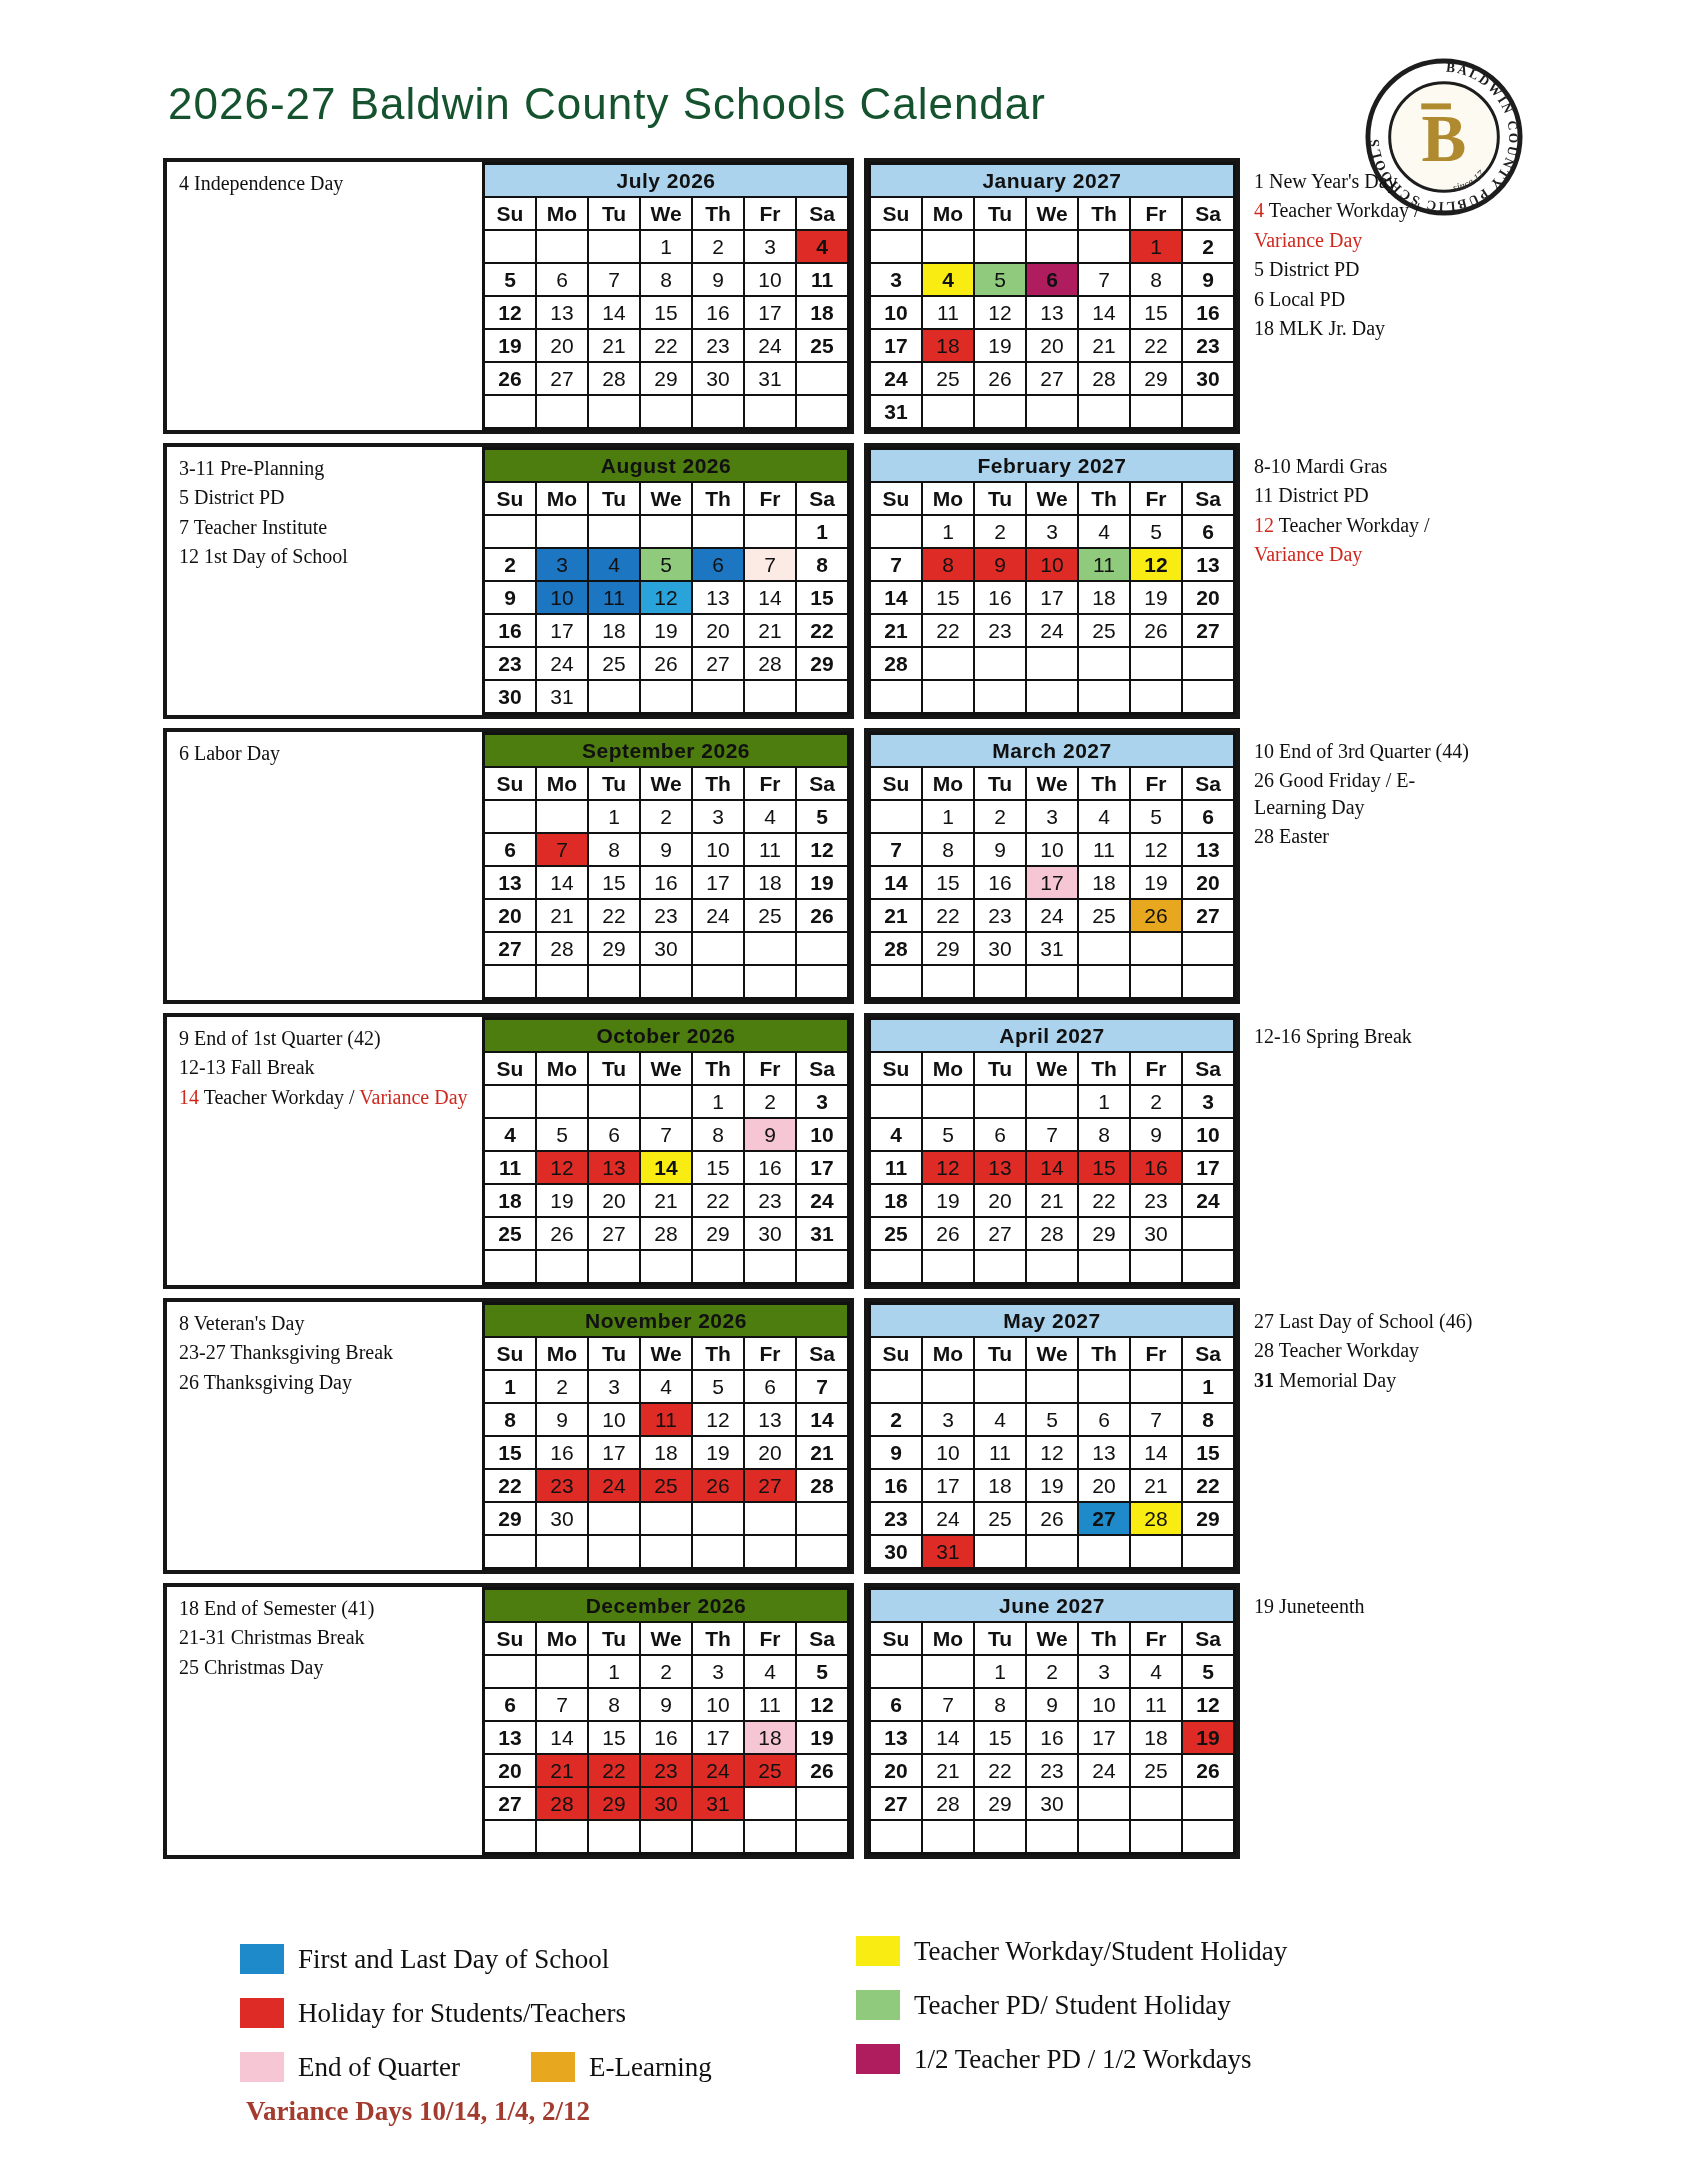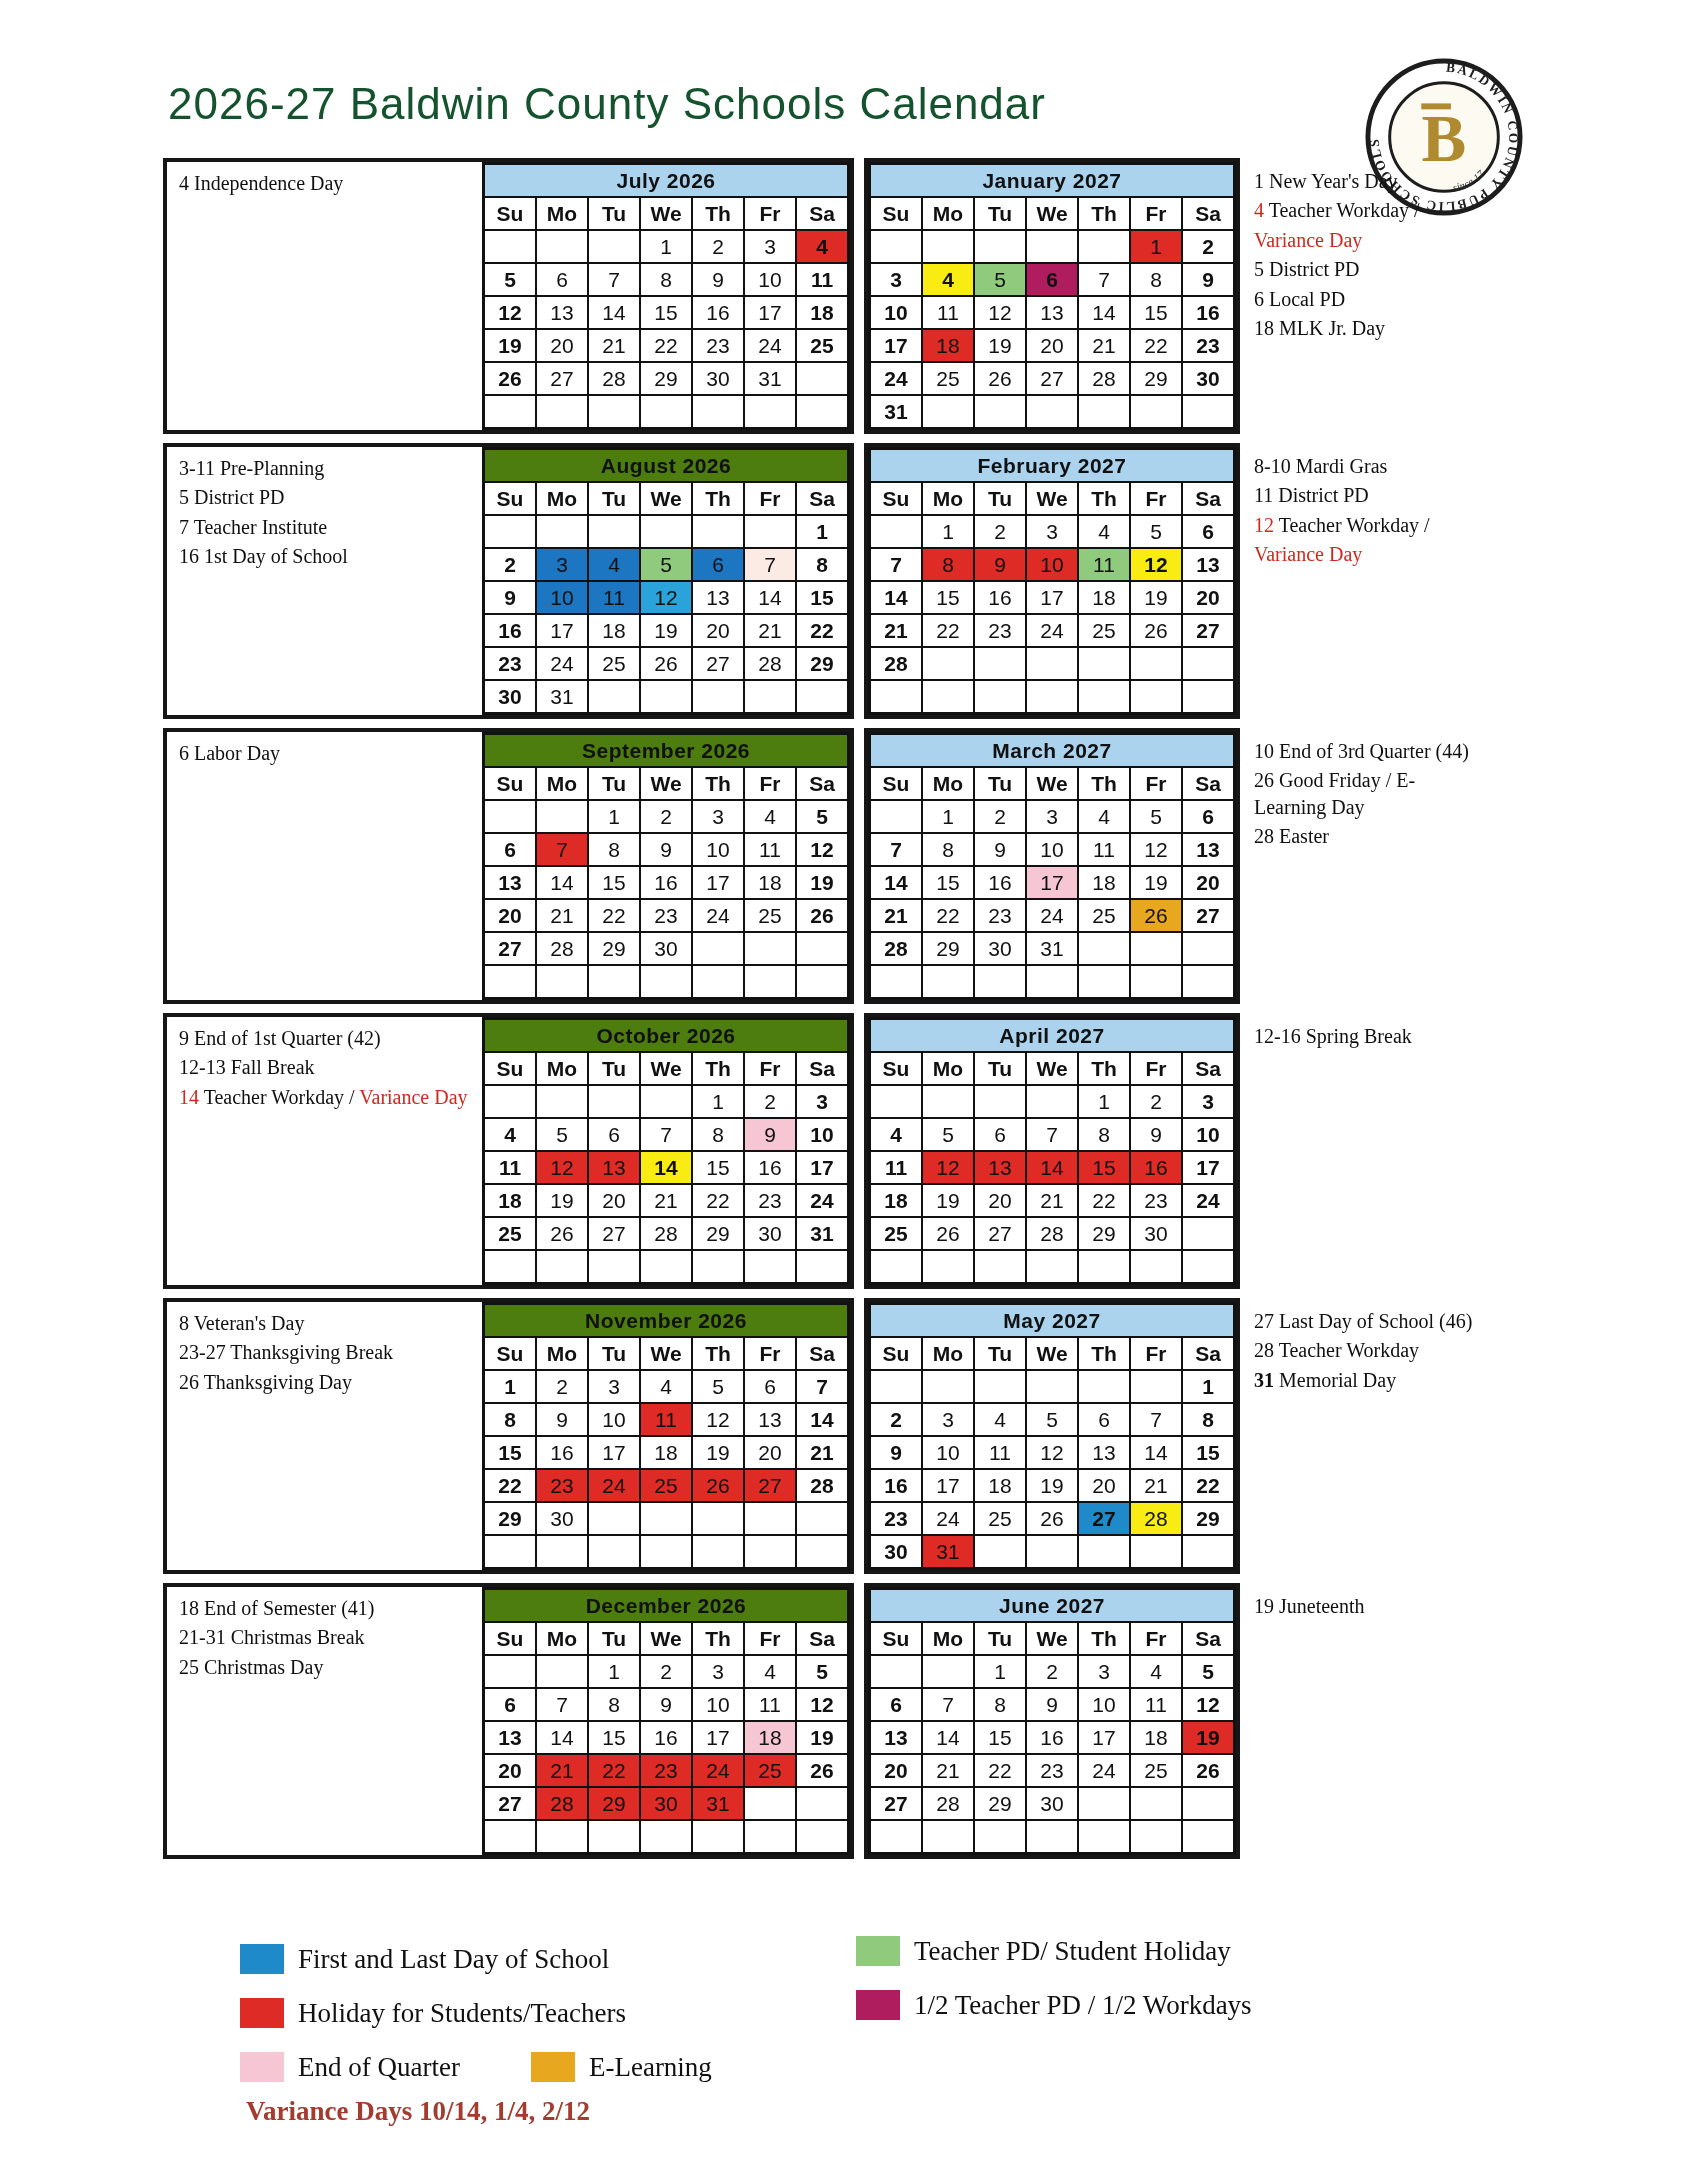--- a/index.html
+++ b/index.html
@@ -242,21 +242,21 @@
           <div class="note-line"><span>18 MLK Jr. Day</span></div>
         </div>
       </div>
     </div>
     <div class="cal-row">
       <div class="box left-box">
         <div class="notes notes-inside">
           <div class="note-line"><span>3-11 Pre-Planning</span></div>
           <div class="note-line"><span>5 District PD</span></div>
           <div class="note-line"><span>7 Teacher Institute</span></div>
-          <div class="note-line"><span>16 1st Day of School</span></div>
+          <div class="note-line"><span>12 1st Day of School</span></div>
         </div>
         <table class="cal">
           <tbody>
             <tr>
               <td colspan="7" class="title-cell hdr-salmon">August 2026</td>
             </tr>
             <tr>
               <td class="dow">Su</td>
               <td class="dow">Mo</td>
               <td class="dow">Tu</td>
@@ -1052,20 +1052,26 @@
         </div>
         <div class="legend-item">
           <span class="swatch" style="background: rgb(231, 167, 30);"></span>
           <span>E-Learning</span>
         </div>
       </div>
     </div>
   <div class="legend-col legend-col-right" id="legend-right">
       <div class="legend-row">
         <div class="legend-item">
+          <span class="swatch" style="background: rgb(248, 236, 18);"></span>
+          <span>Teacher Workday/Student Holiday</span>
+        </div>
+      </div>
+      <div class="legend-row">
+        <div class="legend-item">
           <span class="swatch" style="background: rgb(143, 202, 125);"></span>
           <span>Teacher PD/ Student Holiday</span>
         </div>
       </div>
       <div class="legend-row">
         <div class="legend-item">
           <span class="swatch" style="background: rgb(176, 29, 94);"></span>
           <span>1/2 Teacher PD / 1/2 Workdays</span>
         </div>
       </div>

